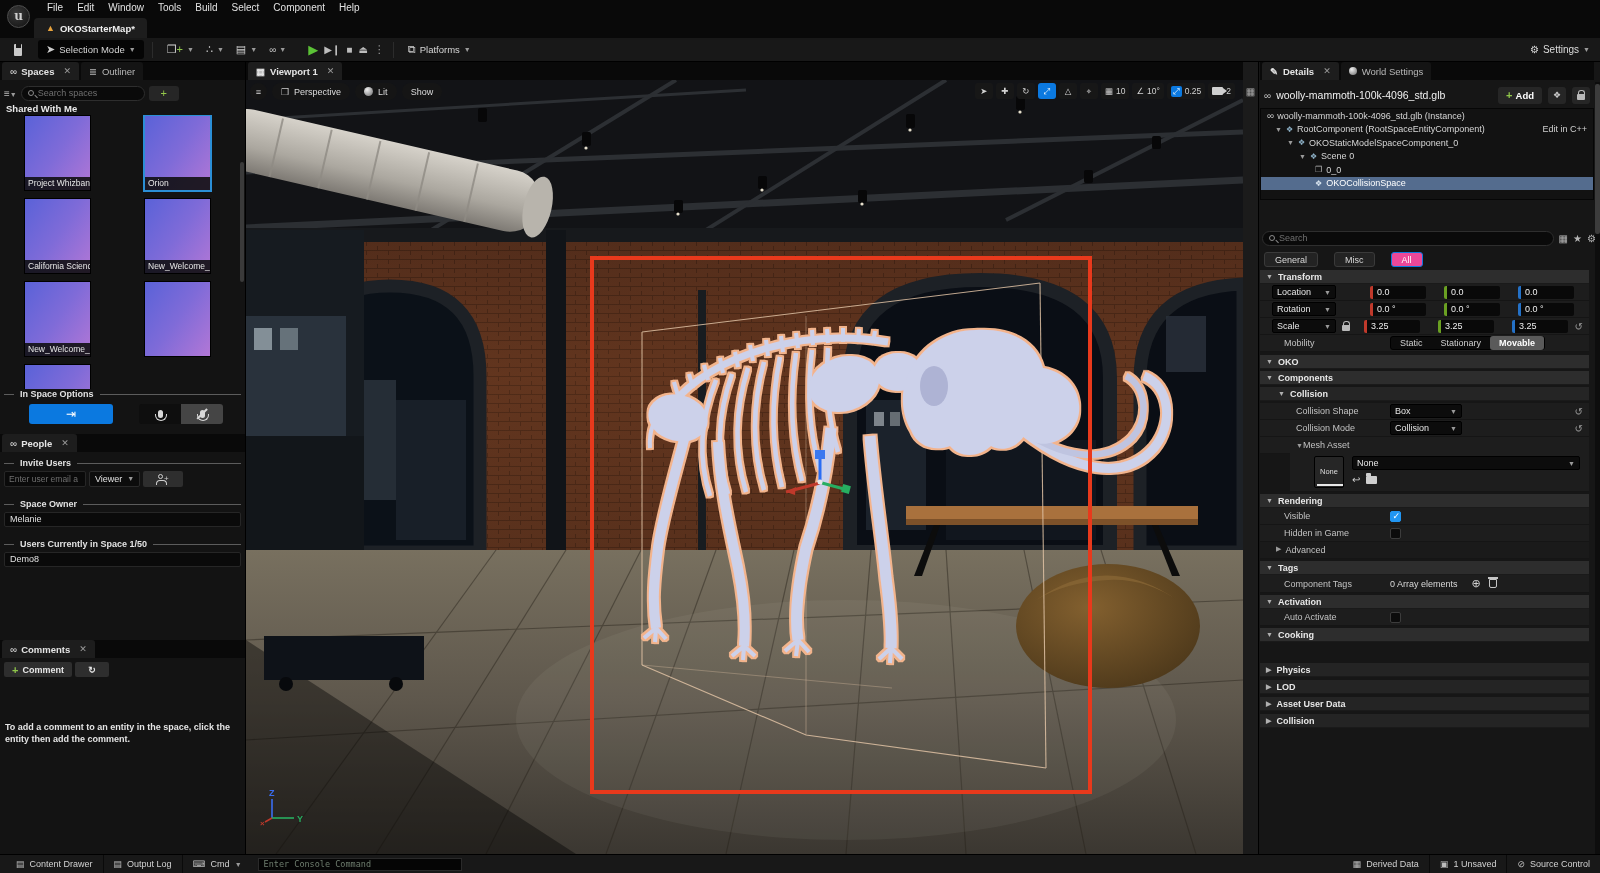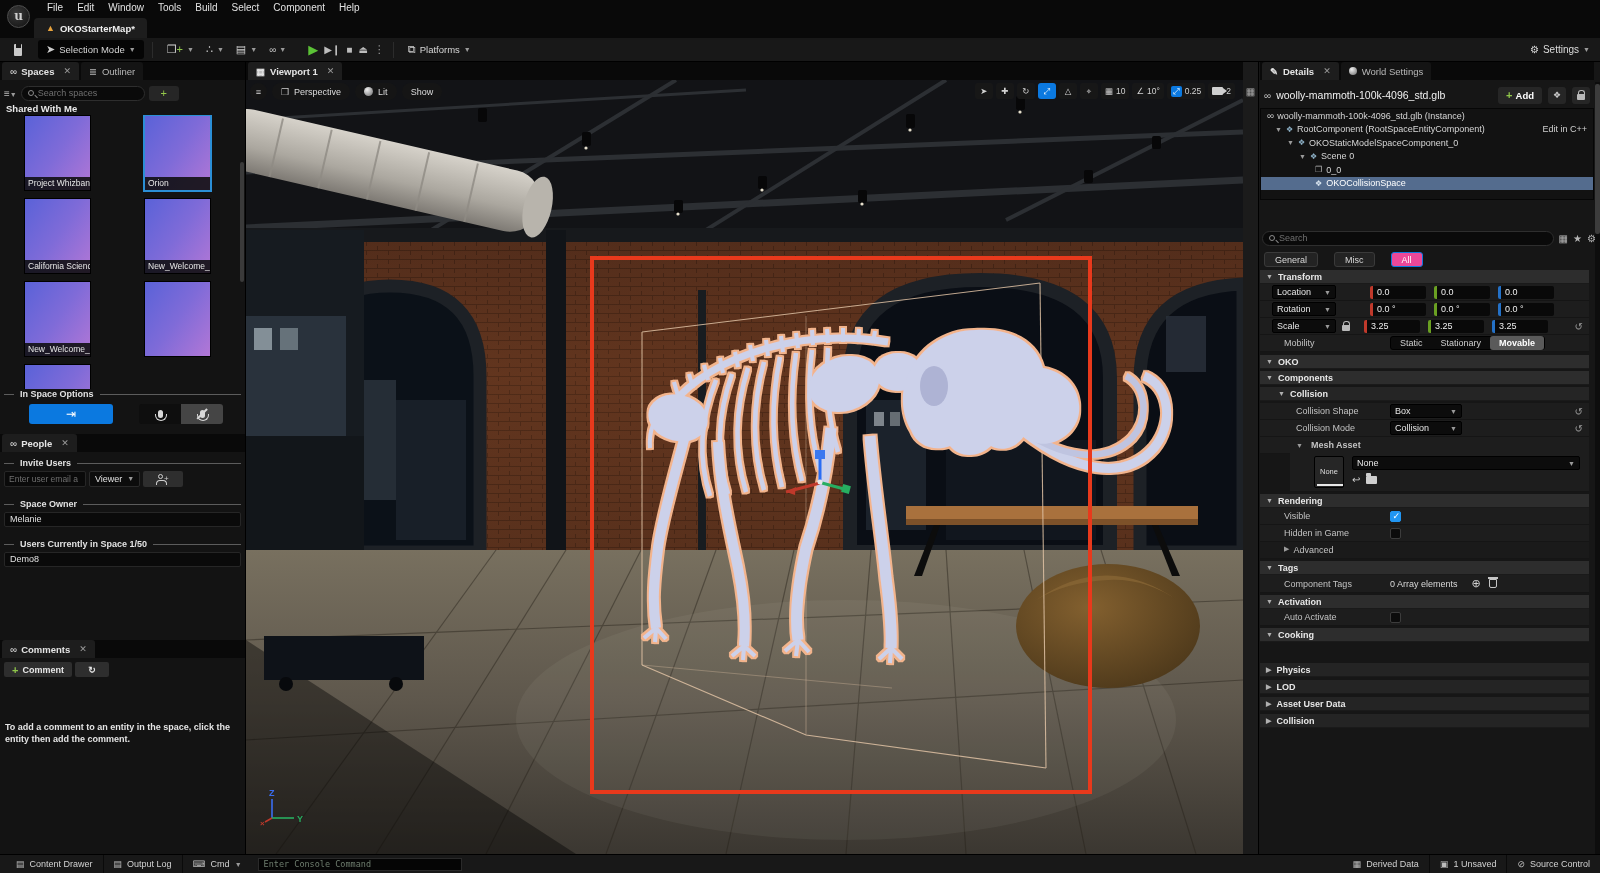--- a/index.html
+++ b/index.html
@@ -120,21 +120,21 @@
   #dt-search input{width:100%;font-size:9px}
   #dt-filters{position:absolute;left:4px;top:190px;display:flex;gap:16px}
   .fbtn{background:#232323;border:1px solid #3a3a3a;border-radius:3px;height:15px;padding:0 10px;display:flex;align-items:center;font-size:9px;color:#d8d8d8}
   .fbtn.active{background:#ec4899;border-color:#0b79e0;color:#fff}
   .sect{position:absolute;left:0;width:329px;height:14px;background:#2d2d2d;display:flex;align-items:center;gap:5px;padding-left:6px;font-weight:bold;color:#e8e8e8;font-size:9px;border-bottom:1px solid #1a1a1a}
   .sect .exp{font-size:7px;color:#b0b0b0}
   .sect.collapsed{background:#242424}
   .prow{position:absolute;left:0;width:329px;height:17px;background:#1d1d1d;border-bottom:1px solid #151515;display:flex;align-items:center}
   .prow .lbl{width:130px;padding-left:24px;color:#c2c2c2;font-size:9px;white-space:nowrap}
   .prow .lbl.ind2{padding-left:36px}
-  .vec{display:flex;gap:8px}
+  .vec{display:flex;gap:18px}
   .vin{width:56px;height:13px;background:#090909;border-radius:2px;border-left:3px solid;display:flex;align-items:center;padding-left:4px;font-size:9px;color:#eee}
   .vin.r{border-color:#c0392b}.vin.g{border-color:#6aa022}.vin.b{border-color:#2471c7}
   .ddrow{width:72px;height:14px;background:#0c0c0c;border:1px solid #000;border-radius:2px;display:flex;align-items:center;padding:0 4px;font-size:9px;color:#e6e6e6}
   .ddrow .chev{margin-left:auto}
   .reset{position:absolute;right:6px;color:#9a9a9a;font-size:10px}
   .segs{display:flex;background:#0c0c0c;border:1px solid #000;border-radius:3px;height:14px;align-items:center}
   .seg{padding:0 9px;font-size:9px;color:#cfcfcf;height:14px;line-height:14px}
   .seg.on{background:#5a5a5a;color:#fff;border-radius:3px;font-weight:bold}
   .cb{width:11px;height:11px;border:1px solid #3c3c3c;background:#0c0c0c;border-radius:2px;position:relative}
   .cb.on{background:#2196f3;border-color:#2196f3}
@@ -759,21 +759,21 @@
       </div>
       <div class="prow" style="top:358px">
         <div class="lbl ind2">Collision Mode</div>
         <div class="ddrow">
             <span>Collision</span>
             <span class="chev">▼</span>
           </div>
         <span class="reset">↺</span>
       </div>
       <div class="prow" style="top:375px">
-        <div class="lbl ind2" style="font-weight:bold;display:flex;gap:8px;align-items:center">
+        <div class="lbl ind2" style="font-weight:normal;display:flex;gap:0;align-items:center">
             <span class="exp" style="font-size:7px;color:#9a9a9a">▼</span>
             <span>Mesh Asset</span>
           </div>
       </div>
       <div id="mesh-widget">
         <div id="mesh-thumb">None</div>
         <div class="ddrow" id="mesh-dd">
             <span>None</span>
             <span class="chev">▼</span>
           </div>
@@ -789,21 +789,21 @@
         </div>
       <div class="prow" style="top:446px">
         <div class="lbl">Visible</div>
         <span class="cb on"></span>
       </div>
       <div class="prow" style="top:463px">
         <div class="lbl">Hidden in Game</div>
         <span class="cb"></span>
       </div>
       <div class="prow" style="top:480px;background:#1a1a1a">
-        <div class="lbl" style="padding-left:24px;display:flex;gap:4px">
+        <div class="lbl" style="padding-left:16px;display:flex;gap:4px">
             <span class="exp" style="font-size:7px;color:#9a9a9a">▶</span>
             <span>Advanced</span>
           </div>
       </div>
 
       <div class="sect" style="top:499px">
           <span class="exp">▼</span>
           <span>Tags</span>
         </div>
       <div class="prow" style="top:513px;height:18px">

